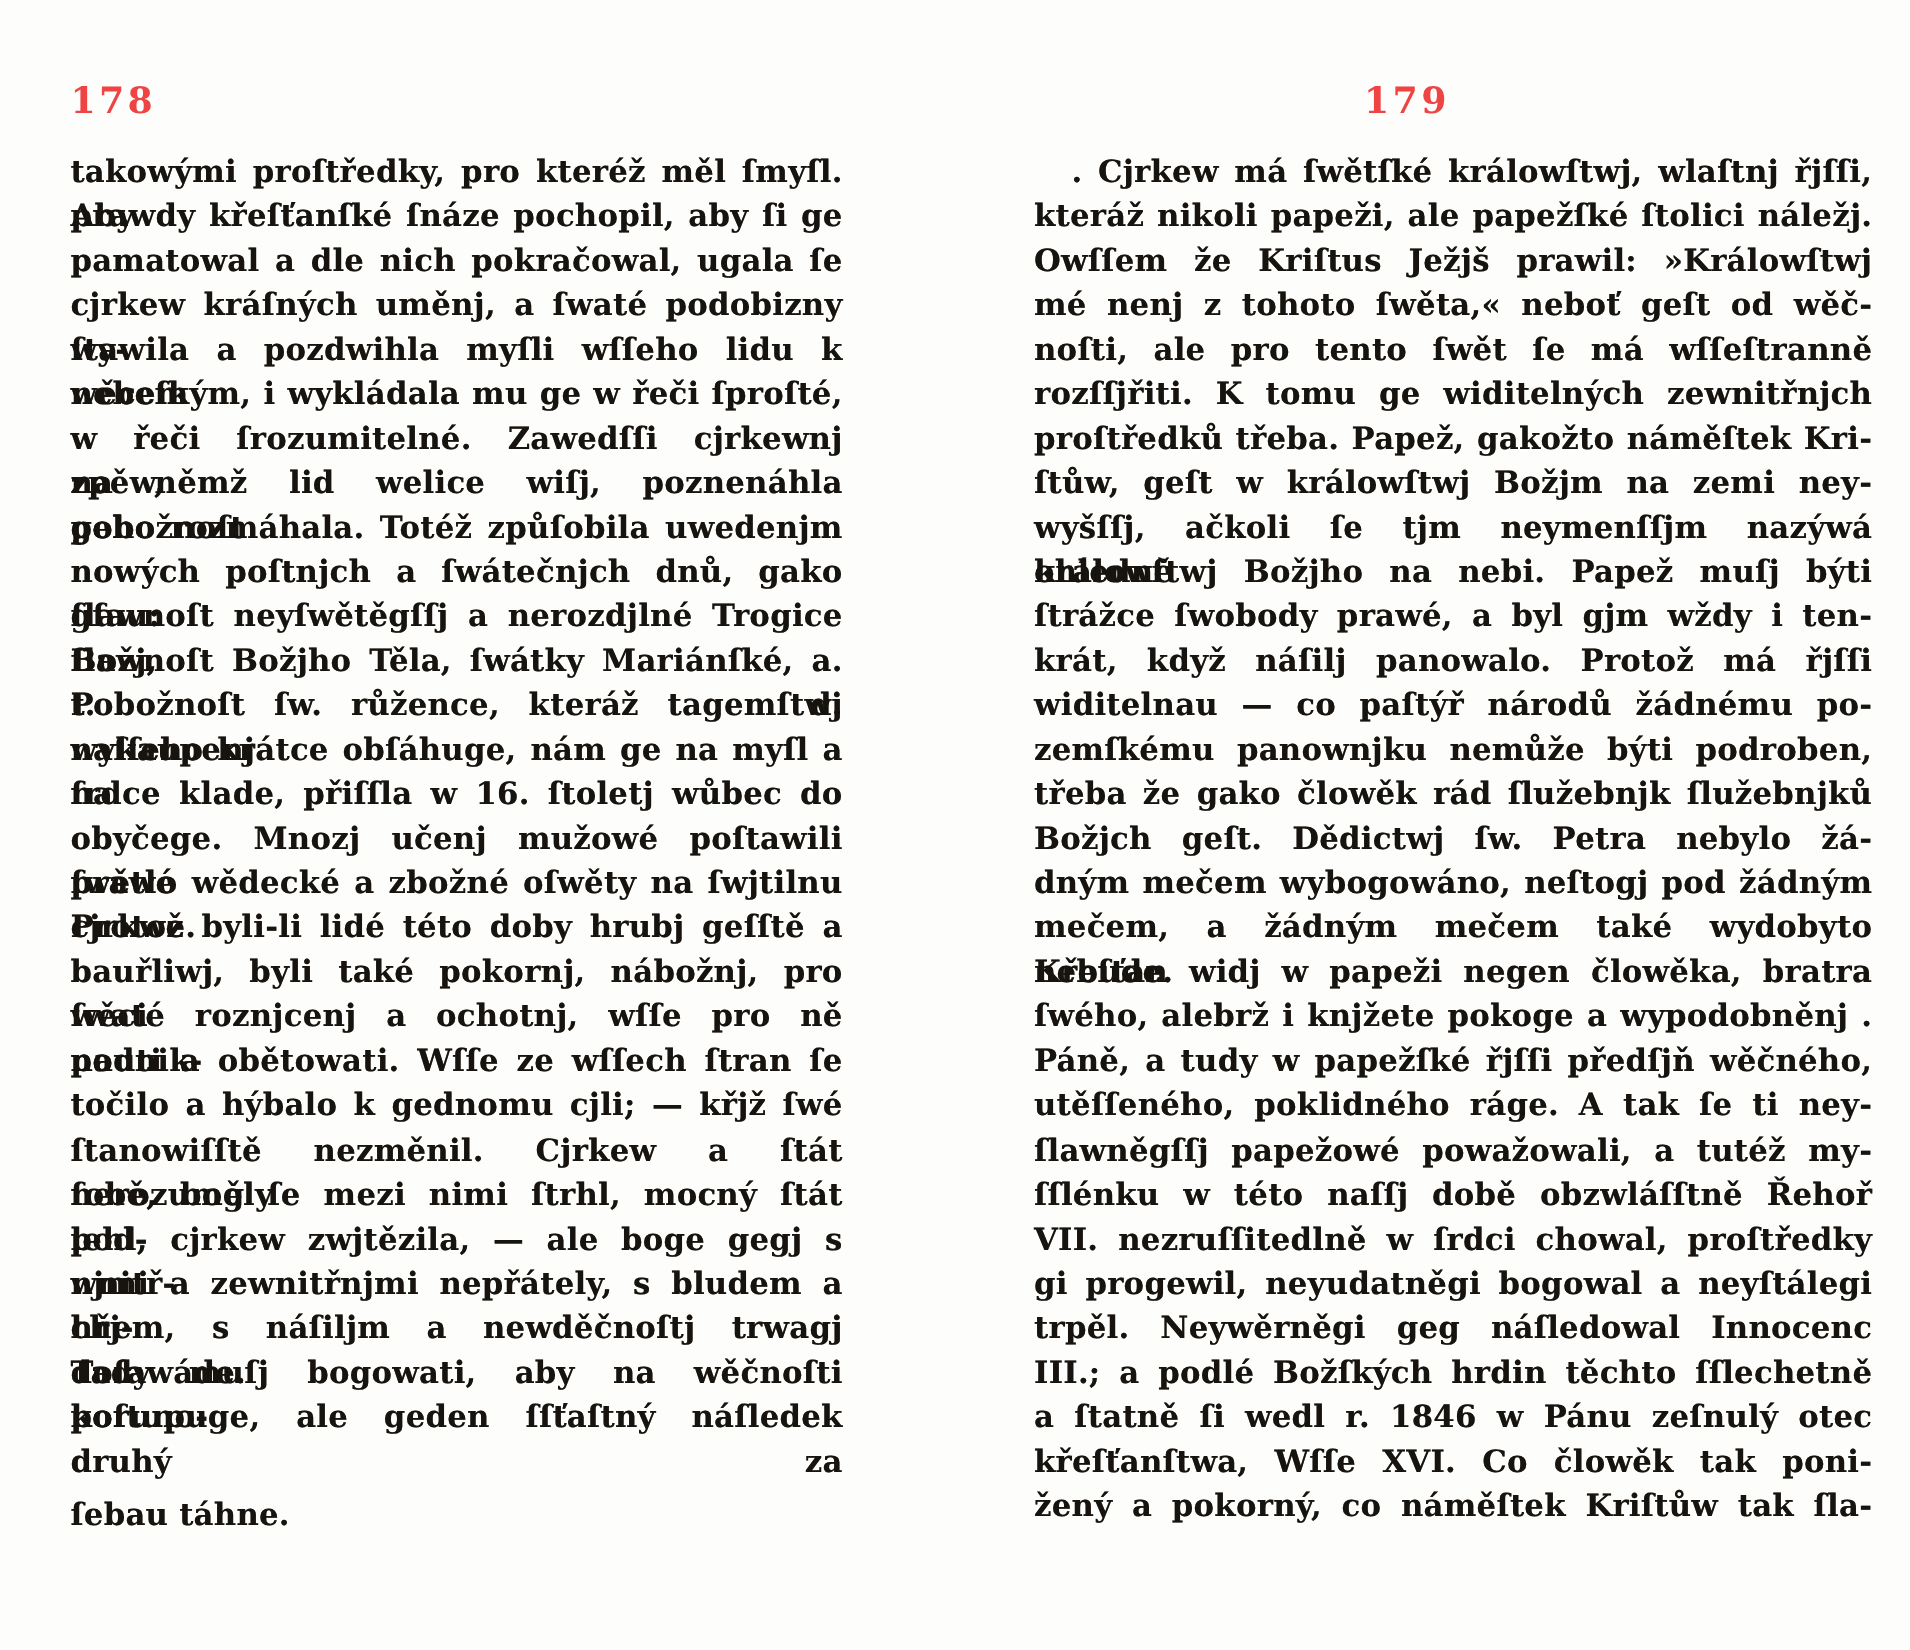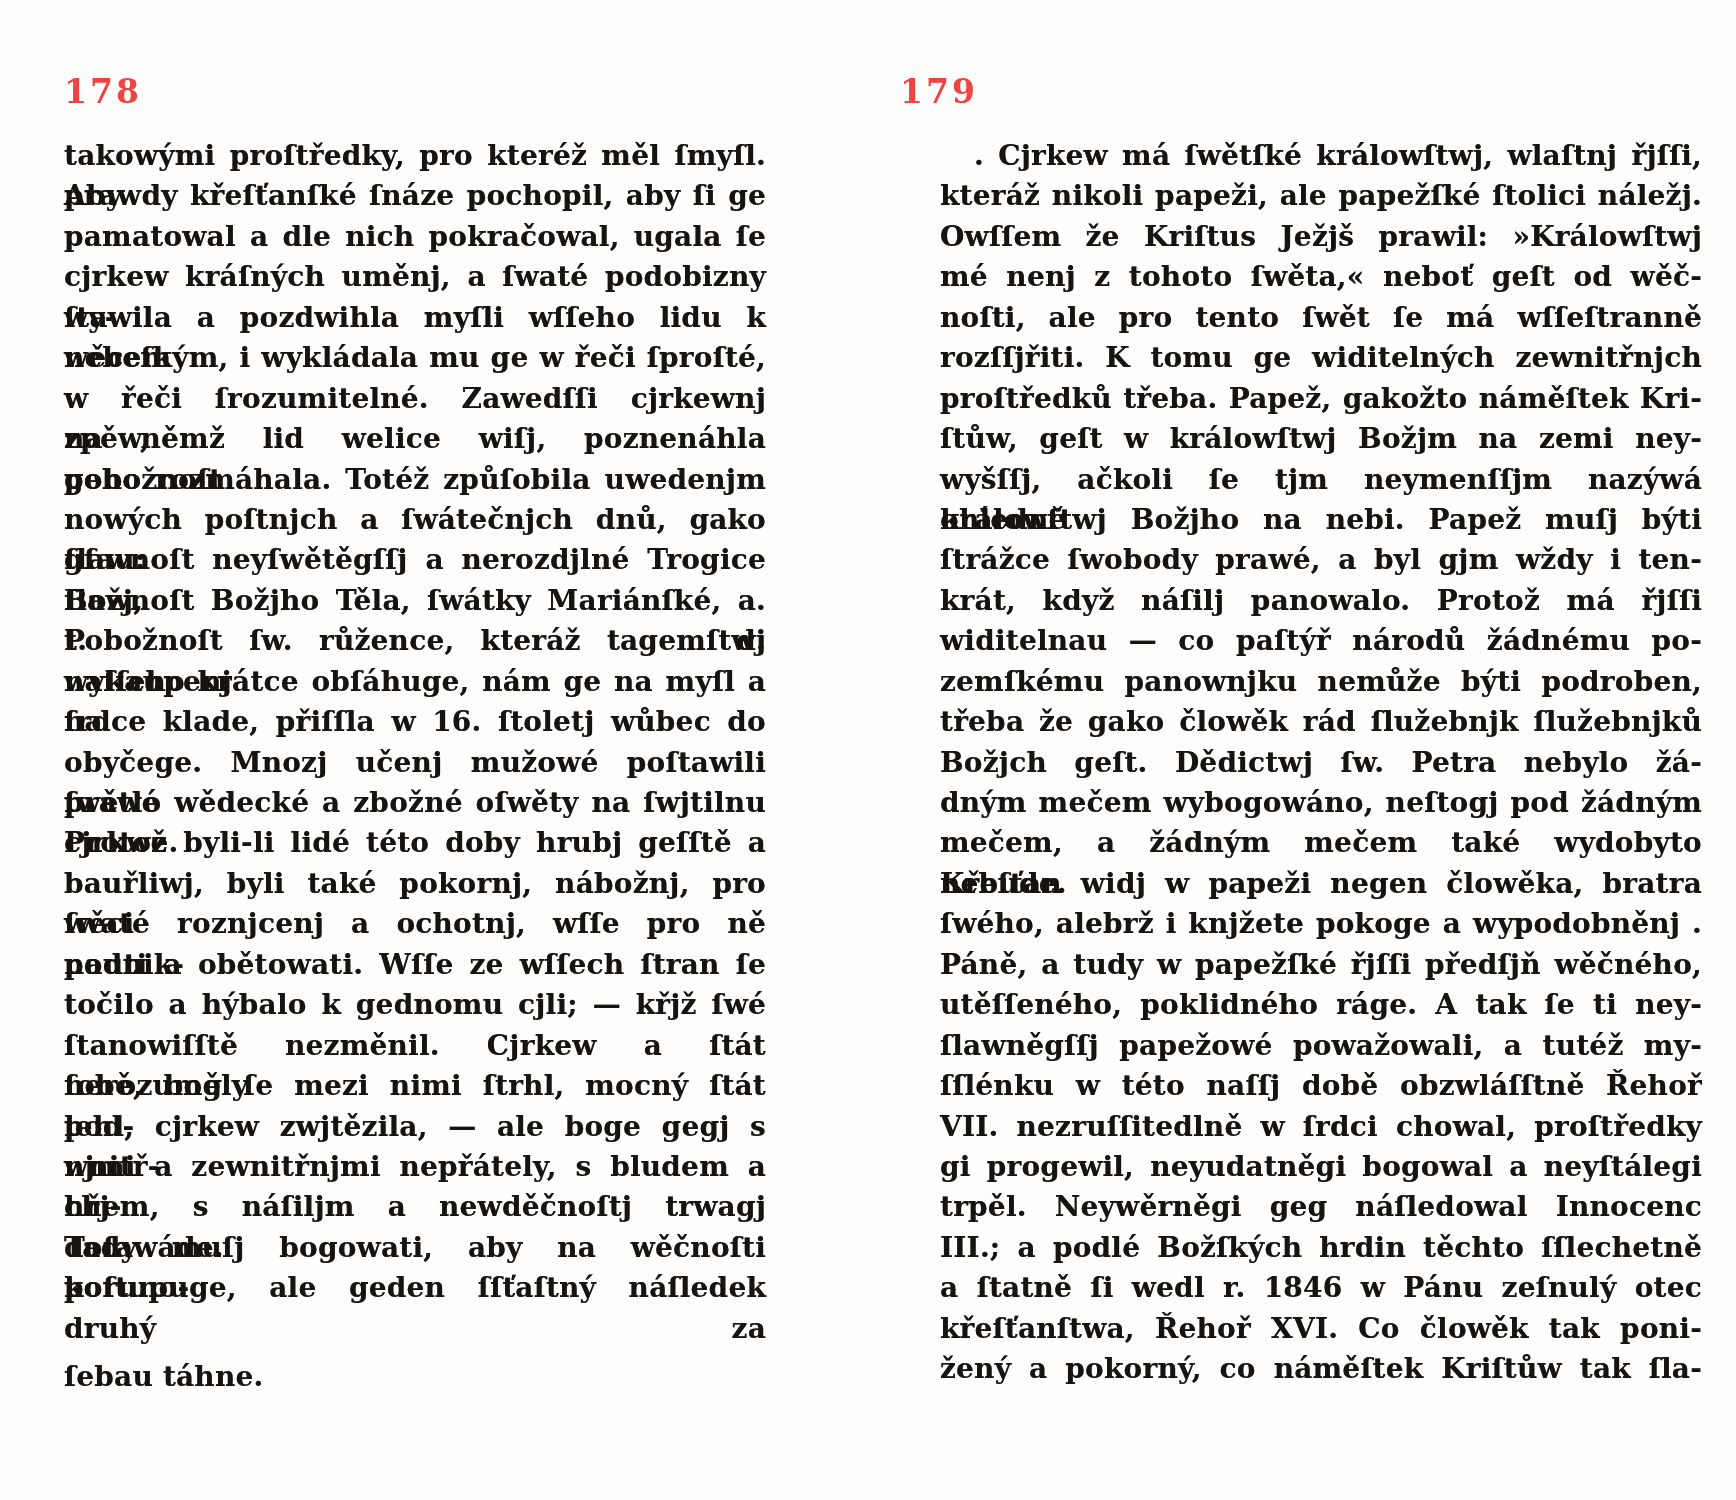--- a/index.html
+++ b/index.html
@@ -17,21 +17,21 @@
   }
   .page-number {
     position: absolute;
     top: 72px;
     font-size: 33px;
     font-weight: 700;
     letter-spacing: 3px;
     color: #ef4444;
   }
   .page-number.left { left: 64px; }
-  .page-number.right { left: 900px; width: 758px; text-align: left; }
+  .page-number.right { left: 900px; width: 758px; text-align: center; }
   .column {
     position: absolute;
     top: 136px;
     font-size: 28px;
     font-weight: 700;
     line-height: 40.45px;
     letter-spacing: 0.2px;
     text-shadow: 0 0 0.5px rgba(20,15,5,0.55);
   }
   .column.left  { left: 64px;  width: 702px; }
@@ -108,16 +108,16 @@
       <div class="line">ſwého, alebrž i knjžete pokoge a wypodobněnj .</div>
       <div class="line">Páně, a tudy w papežſké řjſſi předſjň wěčného,</div>
       <div class="line">utěſſeného, poklidného ráge. A tak ſe ti ney-</div>
       <div class="line">ſlawněgſſj papežowé powažowali, a tutéž my-</div>
       <div class="line">ſſlénku w této naſſj době obzwláſſtně Řehoř</div>
       <div class="line">VII. nezruſſitedlně w ſrdci chowal, proſtředky</div>
       <div class="line">gi progewil, neyudatněgi bogowal a neyſtálegi</div>
       <div class="line">trpěl. Neywěrněgi geg náſledowal Innocenc</div>
       <div class="line">III.; a podlé Božſkých hrdin těchto ſſlechetně</div>
       <div class="line">a ſtatně ſi wedl r. 1846 w Pánu zeſnulý otec</div>
-      <div class="line">křeſťanſtwa, Řehoř XVI. Co člowěk tak poni-</div>
+      <div class="line">křeſťanſtwa, Wſſe XVI. Co člowěk tak poni-</div>
       <div class="line">žený a pokorný, co náměſtek Kriſtůw tak ſla-</div>
     </div>
 </div>
 
 </body></html>

